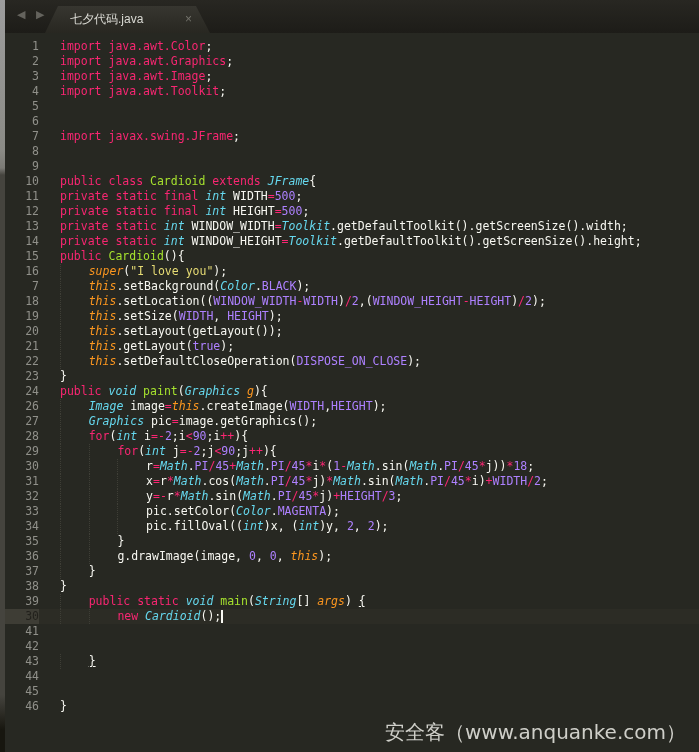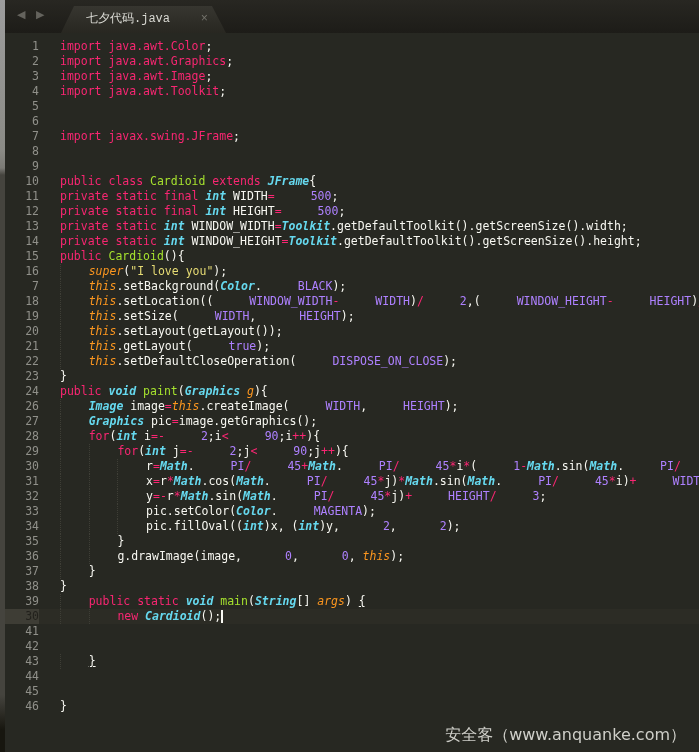--- a/index.html
+++ b/index.html
@@ -12,53 +12,53 @@
     background:linear-gradient(180deg,#9d9d9d 0px,#8b8b86 150px,#7b7a75 168px,
       #45443e 175px,#45443e 695px,#17160f 730px,#17160f 752px);}
 
   
   #tabbar{position:absolute;left:5px;top:0;right:0;height:33px;
     background:linear-gradient(#282722,#1d1c18);}
   .nav-arrow{position:absolute;top:8px;color:#64635d;font-size:11px;cursor:default;
     font-family:"DejaVu Sans",sans-serif;}
   #back-arrow{left:12px}
   #fwd-arrow{left:31px}
-  #tab{position:absolute;left:56px;top:6px;width:165px;height:27px;
+  #tab{position:absolute;left:40px;top:6px;width:165px;height:27px;
     background:linear-gradient(#373630,#282721);
     clip-path:polygon(13px 0,151px 0,165px 27px,0 27px);
     color:#d9d9d3;font-size:12px;line-height:27px;
-    font-family:Liberation Mono, monospace;}
+    font-family:Liberation Sans, sans-serif;}
   #tab .tab-title{padding-left:25px;}
   #tab .tab-close{position:absolute;right:18px;top:0;color:#73726b;font-size:12px;
     line-height:27px;}
 
   
   #editor{position:absolute;left:5px;top:33px;right:0;bottom:0;
     padding-top:6px;font-size:11.5px;line-height:15px;}
   .row{display:flex;height:15px;white-space:pre;}
   .lnum{flex:0 0 34px;text-align:right;color:var(--gutter-text,#90908a);}
   .ltext{padding-left:21px;color:var(--foreground,#f8f8f2);}
   .row.current{background:var(--current-line,#2c2c25);}
   .row.current .lnum{background:var(--gutter-highlight,#3e3d35);
     color:var(--gutter-highlight-text,#22211c);}
   .ind{display:inline-block;width:4ch;height:15px;vertical-align:top;
     border-left:1px dotted #3e3e36;}
   .seg-k{color:var(--keyword,#f92672);}
-  .seg-t{color:var(--type,#66d9ef);font-style:italic;font-weight:bold;}
+  .seg-t{color:var(--type,#66d9ef);font-style:italic;}
   .seg-g{color:var(--function,#a6e22e);}
   .seg-o{color:var(--this-param,#fd971f);font-style:italic;}
-  .seg-c{color:var(--constant,#ae81ff);margin-left:36px;}
+  .seg-c{color:var(--constant,#ae81ff);}
   .seg-s{color:var(--string,#e6db74);}
   .seg-w{color:var(--foreground,#f8f8f2);}
   .seg-u{color:var(--foreground,#f8f8f2);text-decoration:underline;}
   .caret{display:inline-block;width:2px;height:13px;margin-top:1px;
     vertical-align:top;background:#f8f8f2;}
 
   #watermark{position:absolute;right:13px;bottom:6px;color:var(--watermark,#cfcfc9);
-    font-size:16px;font-family:"DejaVu Sans","Liberation Sans",sans-serif;}
+    font-size:20px;font-family:"DejaVu Sans","Liberation Sans",sans-serif;}
 </style>
 </head>
 <body>
 
 <div id="screen">
   <div id="edge-strip"></div>
 
   <div id="tabbar">
     <span class="nav-arrow" id="back-arrow">◀</span>
     <span class="nav-arrow" id="fwd-arrow">▶</span>

